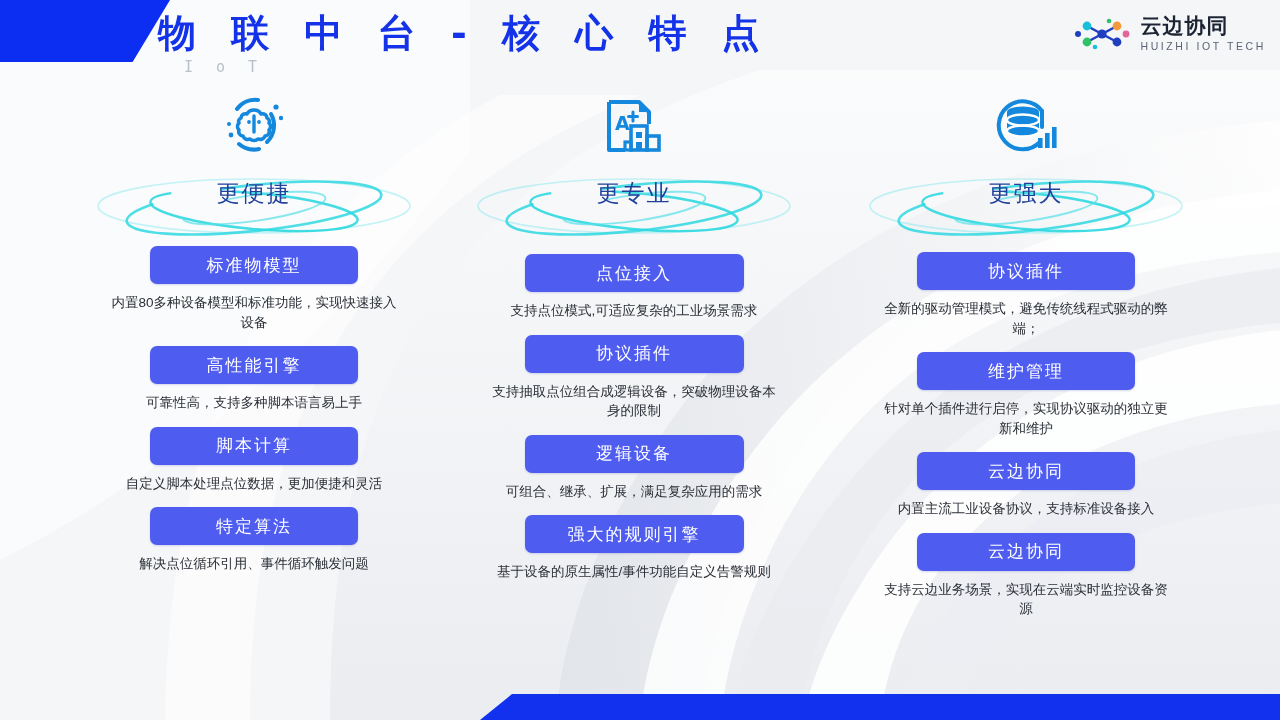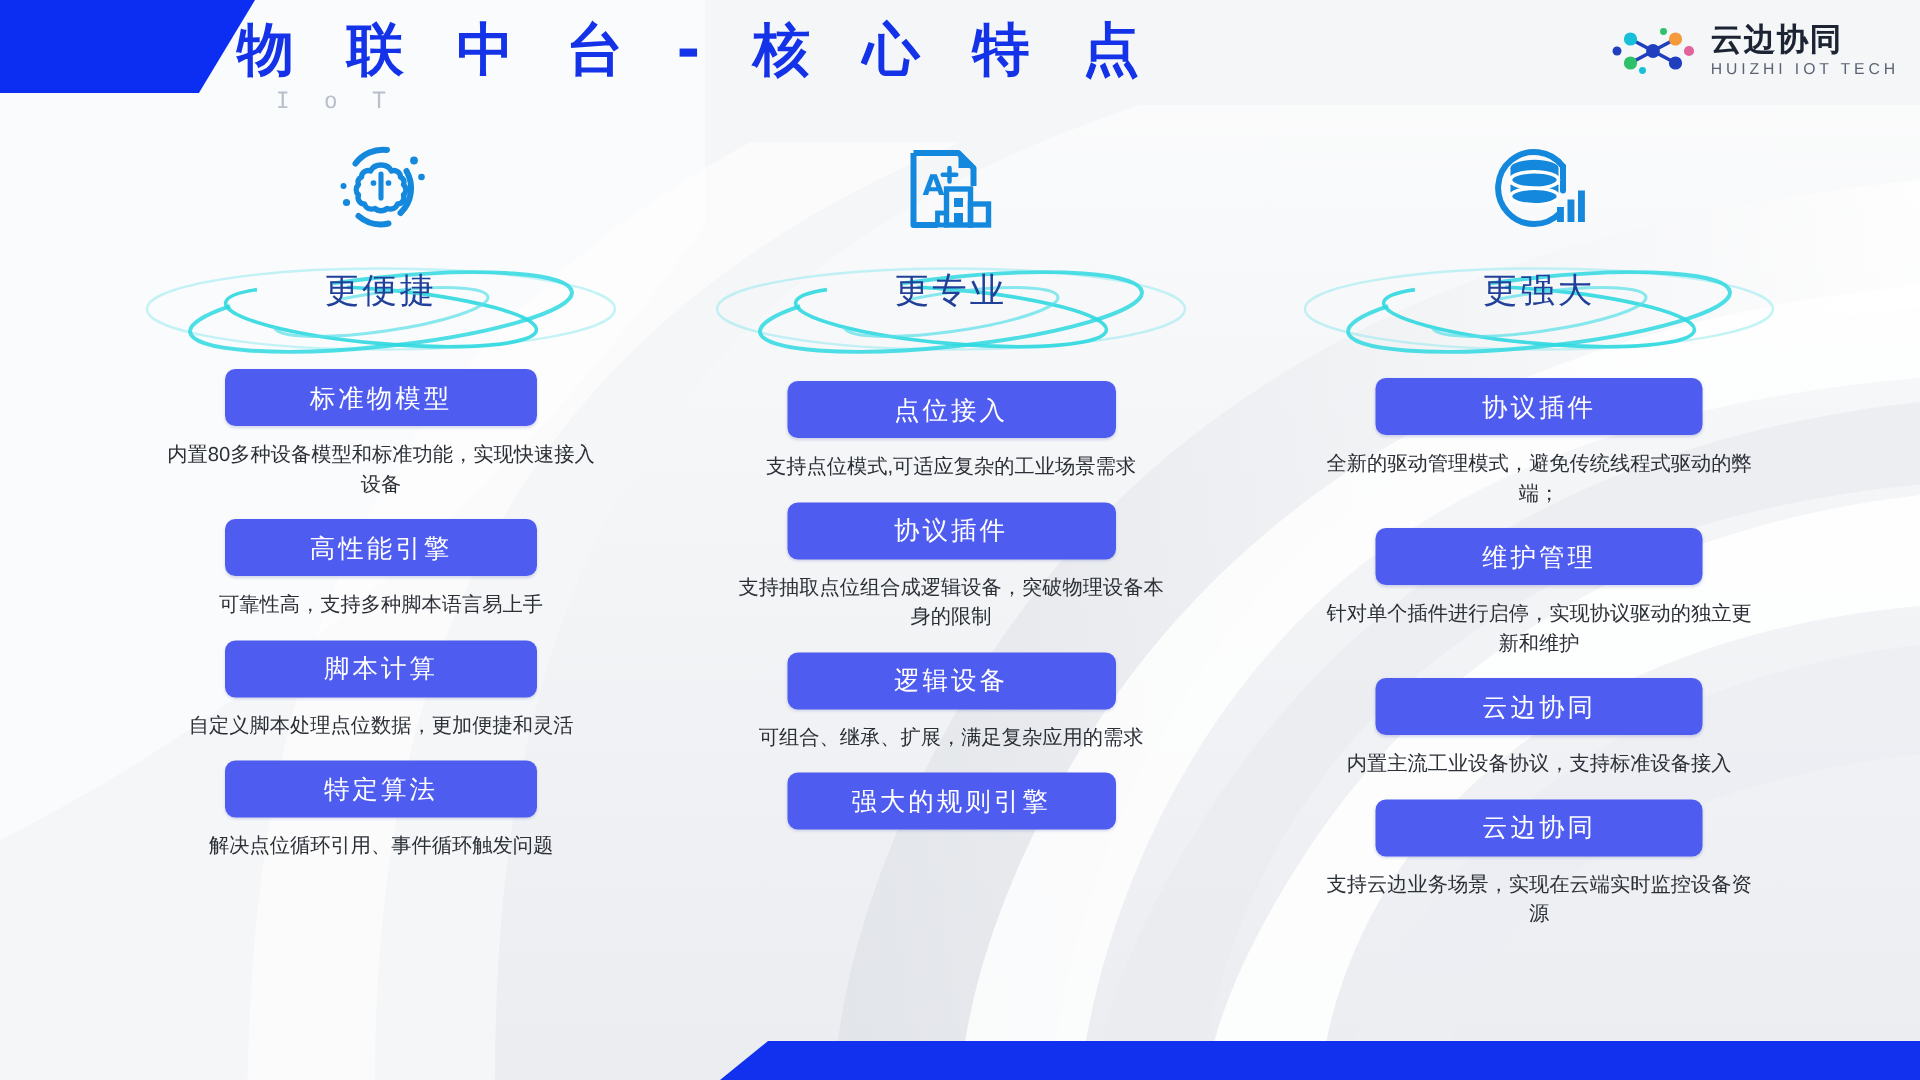--- a/index.html
+++ b/index.html
@@ -235,20 +235,21 @@
         <div class="item">
           <div class="pill">协议插件</div>
           <div class="desc">支持抽取点位组合成逻辑设备，突破物理设备本身的限制</div>
         </div>
         <div class="item">
           <div class="pill">逻辑设备</div>
           <div class="desc">可组合、继承、扩展，满足复杂应用的需求</div>
         </div>
         <div class="item">
           <div class="pill">强大的规则引擎</div>
+          <div class="desc">基于设备的原生属性/事件功能自定义告警规则</div>
         </div>
       </div>
     </div>
 
     <div class="col c3">
       <div class="icon-box">
         <svg width="72" height="66" viewBox="0 0 72 66">
           <path d="M52,17 A24,24 0 1 0 50,48" fill="none" stroke="#1488dd" stroke-width="4" stroke-linecap="round"></path>
           <path d="M52,17 v16" fill="none" stroke="#1488dd" stroke-width="4" stroke-linecap="round"></path>
           <ellipse cx="33" cy="18" rx="16" ry="5.5" fill="#1488dd"></ellipse>

